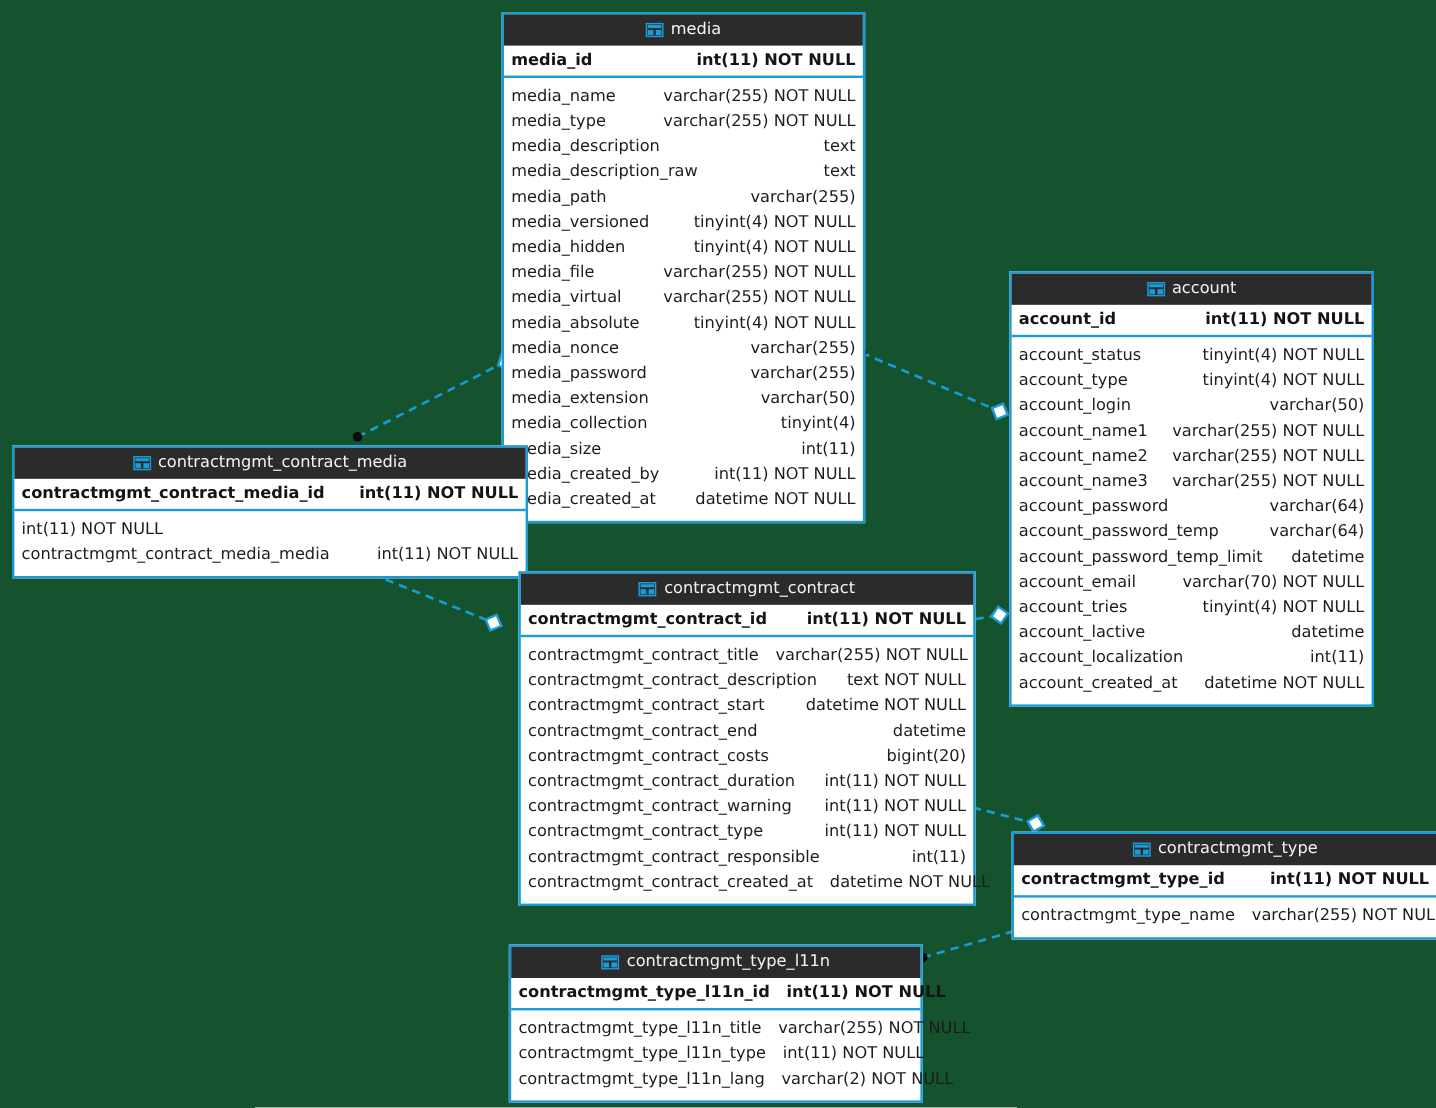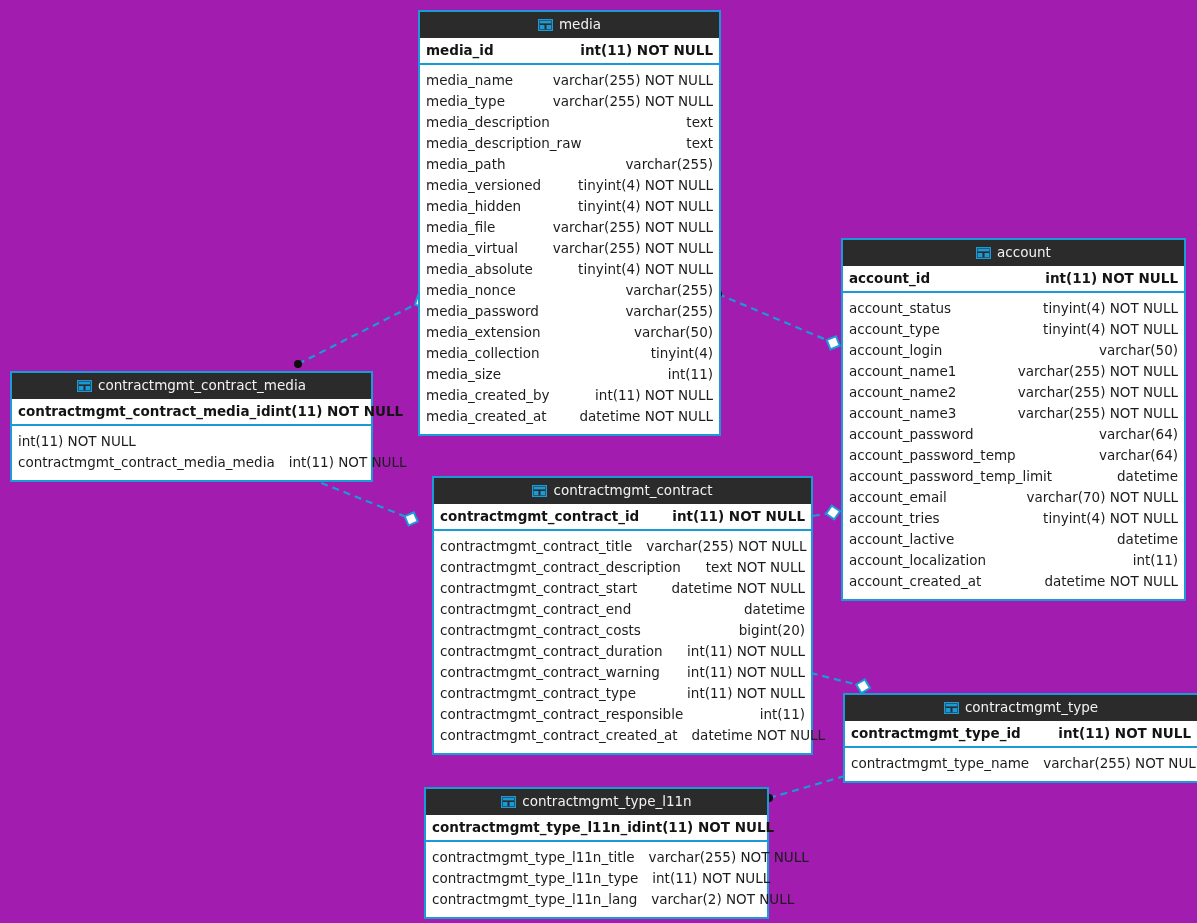--- a/index.html
+++ b/index.html
@@ -9,21 +9,21 @@
   }
   body {
     font-family: "DejaVu Sans", "Liberation Sans", sans-serif;
     -webkit-font-smoothing: antialiased;
   }
   #canvas {
     position: relative;
     width: 1197px;
     height: 923px;
     overflow: hidden;
-    background: #a21caf;
+    background: #14532d;
   }
   #edges {
     position: absolute;
     left: 0;
     top: 0;
     width: 1197px;
     height: 923px;
     pointer-events: none;
   }
   .entity {
@@ -56,21 +56,21 @@
   .tbl-icon svg { display: block; }
   .pk-row {
     display: flex;
     justify-content: space-between;
     align-items: baseline;
     padding: 4px 6px 5px 6px;
     font-size: 13.5px;
     font-weight: bold;
     color: #141414;
     border-bottom: 2px solid #1a9ad7;
-    gap: 0;
+    gap: 14px;
     white-space: nowrap;
   }
   .pk-row .col-type { font-weight: bold; }
   .attr-list {
     padding: 4px 0 8px 0;
   }
   .attr-row {
     display: flex;
     justify-content: space-between;
     align-items: baseline;
@@ -203,21 +203,21 @@
           <div class="attr-row">
             <span class="col-name">media_created_by</span>
             <span class="col-type">int(11) NOT NULL</span>
           </div>
           <div class="attr-row">
             <span class="col-name">media_created_at</span>
             <span class="col-type">datetime NOT NULL</span>
           </div>
         </div>
       </div>
-      <div class="entity" style="left: 841px; top: 238px; width: 345px;">
+      <div class="entity" style="left: 841px; top: 226px; width: 304px;">
         <div class="entity-header">
           <span class="tbl-icon">
             <svg width="15" height="12" viewBox="0 0 15 12">
               <rect x="0.5" y="0.5" width="14" height="11" fill="none" stroke="#1a9ad7" stroke-width="1.6"></rect>
               <rect x="1.8" y="1.8" width="11.4" height="2.6" fill="#1a9ad7"></rect>
               <rect x="1.8" y="6.0" width="4.7" height="4.2" fill="#1a9ad7"></rect>
               <rect x="8.5" y="6.0" width="4.7" height="4.2" fill="#1a9ad7"></rect>
             </svg>
           </span>
           <span>account</span>
@@ -278,21 +278,21 @@
           <div class="attr-row">
             <span class="col-name">account_localization</span>
             <span class="col-type">int(11)</span>
           </div>
           <div class="attr-row">
             <span class="col-name">account_created_at</span>
             <span class="col-type">datetime NOT NULL</span>
           </div>
         </div>
       </div>
-      <div class="entity" style="left: 10px; top: 371px; width: 363px;">
+      <div class="entity" style="left: 10px; top: 371px; width: 430px;">
         <div class="entity-header">
           <span class="tbl-icon">
             <svg width="15" height="12" viewBox="0 0 15 12">
               <rect x="0.5" y="0.5" width="14" height="11" fill="none" stroke="#1a9ad7" stroke-width="1.6"></rect>
               <rect x="1.8" y="1.8" width="11.4" height="2.6" fill="#1a9ad7"></rect>
               <rect x="1.8" y="6.0" width="4.7" height="4.2" fill="#1a9ad7"></rect>
               <rect x="8.5" y="6.0" width="4.7" height="4.2" fill="#1a9ad7"></rect>
             </svg>
           </span>
           <span>contractmgmt_contract_media</span>

